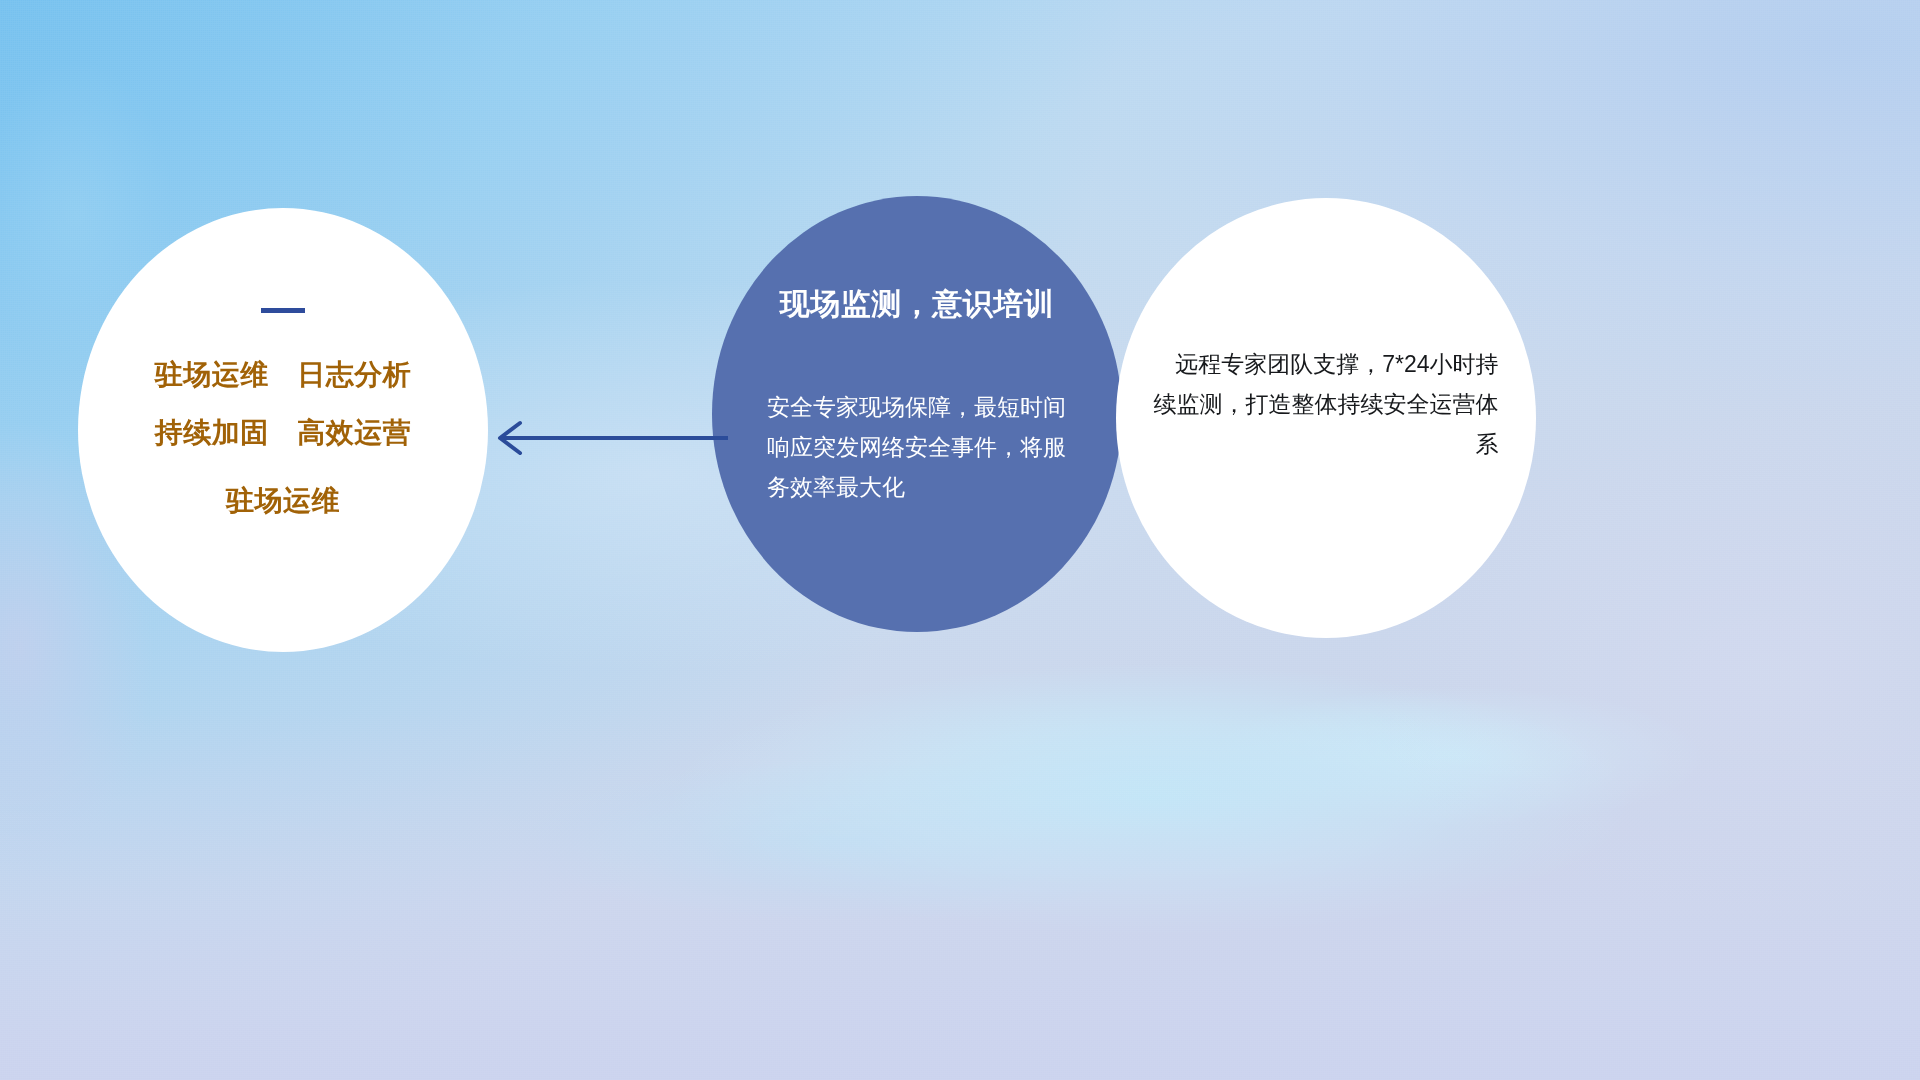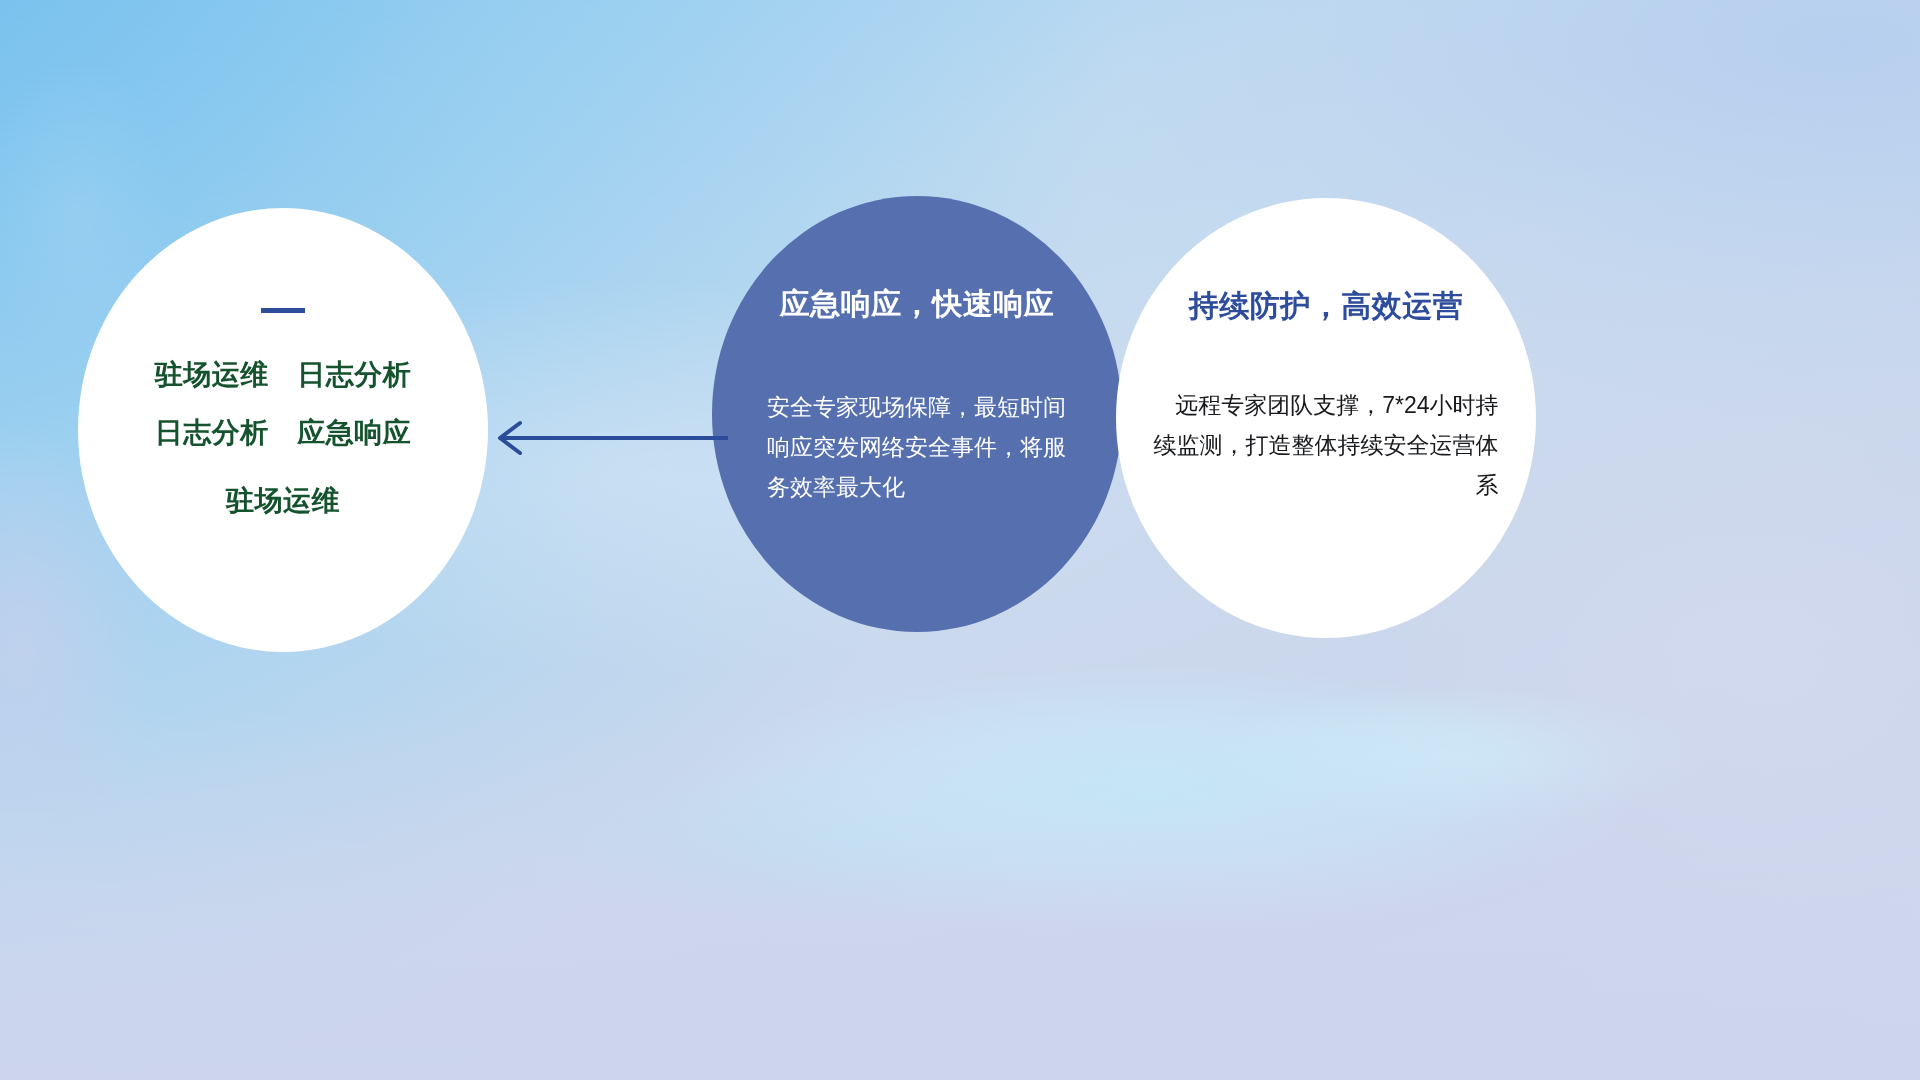--- a/index.html
+++ b/index.html
@@ -73,21 +73,21 @@
     display:flex; flex-direction:column;
     align-items:center; justify-content:flex-start;
     padding-top:100px;
   }
   .divider-dash {
     width:44px; height:5px;
     background:#2e4c9c;
     margin-bottom:48px;
   }
   .left-line {
-    color:#14532d;
+    color:#a16207;
     font-size:28px;
     font-weight:bold;
     letter-spacing:.5px;
     line-height:1;
     white-space:pre;
     margin-bottom:30px;
     text-align:center;
   }
   .left-line.last { margin-bottom:0; margin-top:10px; }
 
@@ -162,34 +162,33 @@
   <div class="bg-layer bg-mid-haze"></div>
   <div class="bg-layer bg-cyan-swoosh"></div>
   <div class="bg-layer bg-bottom-lav"></div>
   <div class="bg-layer bg-left-streak"></div>
   <div class="bg-layer bg-right-haze"></div>
   <div class="bg-layer bg-grain"></div>
 
   <div class="circle" id="circle-left">
     <div class="divider-dash"></div>
     <div class="left-line">驻场运维　日志分析</div>
-    <div class="left-line">日志分析　应急响应</div>
+    <div class="left-line">持续加固　高效运营</div>
     <div class="left-line last">驻场运维</div>
   </div>
 
   <div id="flow-arrow">
     <svg width="250" height="60" viewBox="0 0 250 60" xmlns="http://www.w3.org/2000/svg">
       <line x1="248" y1="30" x2="22" y2="30" stroke="#2b4c9a" stroke-width="4"></line>
       <polyline points="40,15 20,30 40,45" fill="none" stroke="#2b4c9a" stroke-width="4" stroke-linecap="round" stroke-linejoin="round"></polyline>
     </svg>
   </div>
 
   <div class="circle" id="circle-mid">
-    <div class="card-title">应急响应，快速响应</div>
+    <div class="card-title">现场监测，意识培训</div>
     <div class="card-body">安全专家现场保障，最短时间响应突发网络安全事件，将服务效率最大化</div>
   </div>
 
   <div class="circle" id="circle-right">
-    <div class="card-title">持续防护，高效运营</div>
     <div class="card-body">远程专家团队支撑，7*24小时持续监测，打造整体持续安全运营体系</div>
   </div>
 
 </div>
 
 </body></html>

